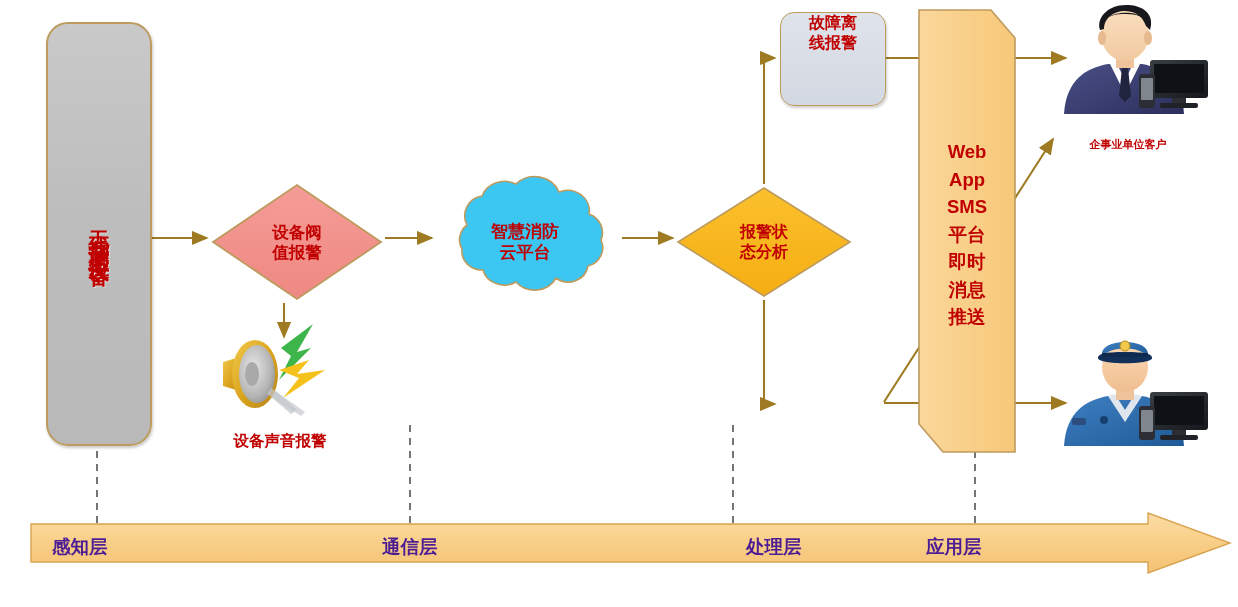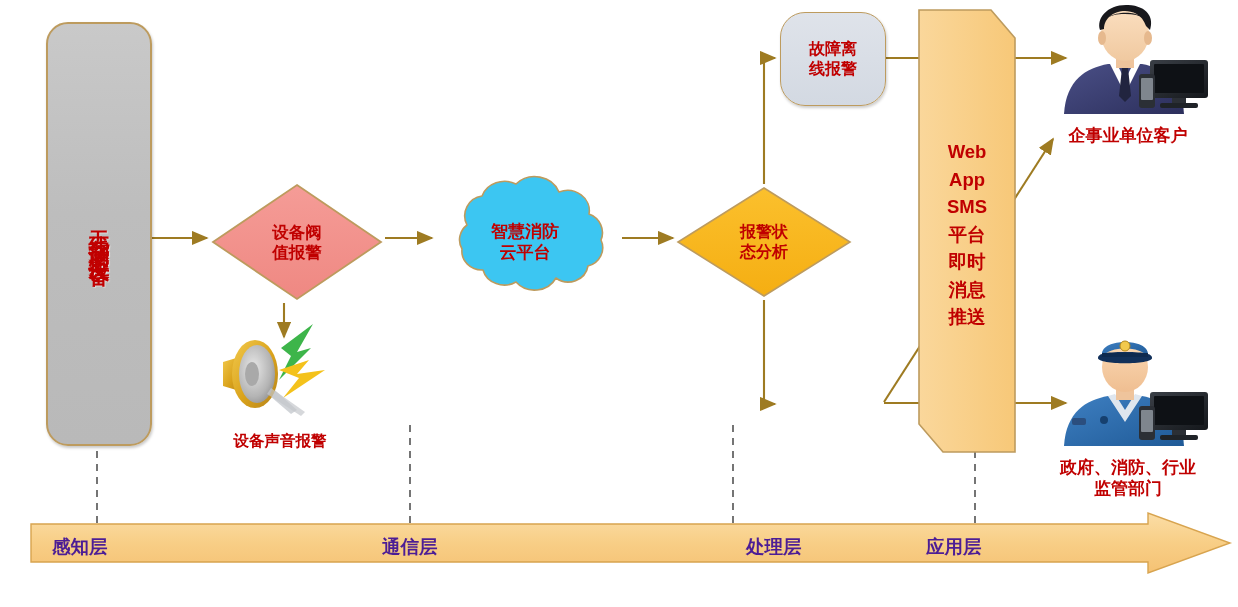--- a/index.html
+++ b/index.html
@@ -84,22 +84,22 @@
     position: absolute;
     left: 0; top: 50%;
     transform: translateY(-50%);
     width: 100%;
     font-size: 16px;
   }
 
   
   .alarm-box {
     width: 104px; height: 92px;
-    border-radius: 25px;
-    display: flex; align-items: center; justify-content: center;
+    border-radius: 14px;
+    display: flex; align-items: flex-start; justify-content: center;
     box-shadow: 1px 2px 3px rgba(0,0,0,0.2);
   }
   #fault-box {
     left: 780px; top: 12px;
     background: linear-gradient(180deg,#dfe3ea 0%,#d3d9e2 100%);
     border: 1.6px solid #BD9B5E;
   }
   #fire-box {
     left: 780px; top: 358px;
     background: linear-gradient(180deg,#f4948f 0%,#ef8984 100%);
@@ -124,22 +124,22 @@
   #push-panel .lines span {
     color: #C00000;
     font-weight: bold;
     font-size: 18.5px;
     line-height: 1;
   }
 
   
   .person-group { width: 180px; }
   .person-group .caption {
-    margin-top: 2px;
-    font-size: 17px;
+    margin-top: 14px;
+    font-size: 11px;
   }
   #client-group { left: 1038px; top: 2px; }
   #gov-group    { left: 1038px; top: 334px; }
 
   
   #layer-arrow { left: 30px; top: 512px; width: 1204px; height: 90px; }
   #layer-arrow .labels {
     position: absolute;
     left: 0; top: 0; width: 100%; height: 62px;
   }
@@ -409,22 +409,20 @@
       <circle cx="87" cy="12" r="5" fill="#F2C94C" stroke="#b4881a" stroke-width="1"></circle>
 
       <rect x="112" y="58" width="58" height="38" rx="3" fill="url(#screenG2)"></rect>
       <rect x="116" y="62" width="50" height="29" rx="1" fill="#0e1115"></rect>
       <rect x="134" y="96" width="14" height="6" fill="#2b2f35"></rect>
       <rect x="122" y="101" width="38" height="5" rx="2" fill="#1f2328"></rect>
 
       <rect x="101" y="72" width="16" height="34" rx="3" fill="#2b2f35"></rect>
       <rect x="103" y="76" width="12" height="22" rx="1" fill="#7f868e"></rect>
     </svg>
-    <div class="red-label caption">政府、消防、行业
-监管部门</div>
   </div>
 
   <div class="abs" id="layer-arrow">
     <svg width="1204" height="90" viewBox="0 0 1204 90">
       <defs>
         <linearGradient id="bandG" x1="0" y1="0" x2="0" y2="1">
           <stop offset="0%" stop-color="#FBDDA6"></stop>
           <stop offset="50%" stop-color="#F8CE86"></stop>
           <stop offset="100%" stop-color="#F5C274"></stop>
         </linearGradient>

